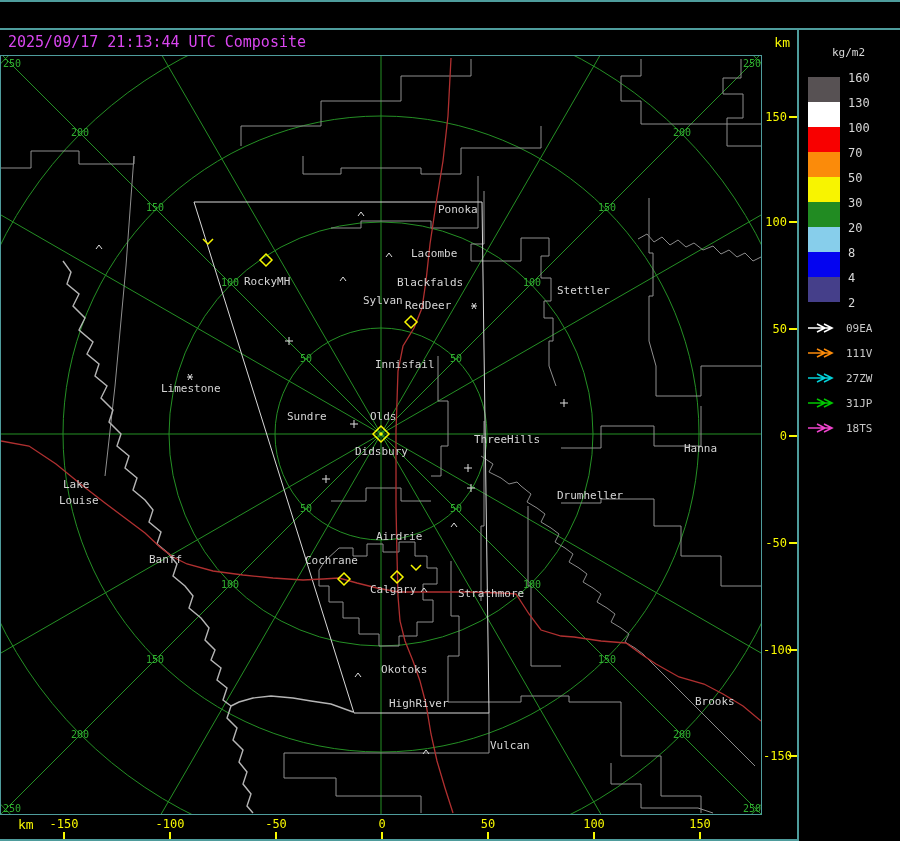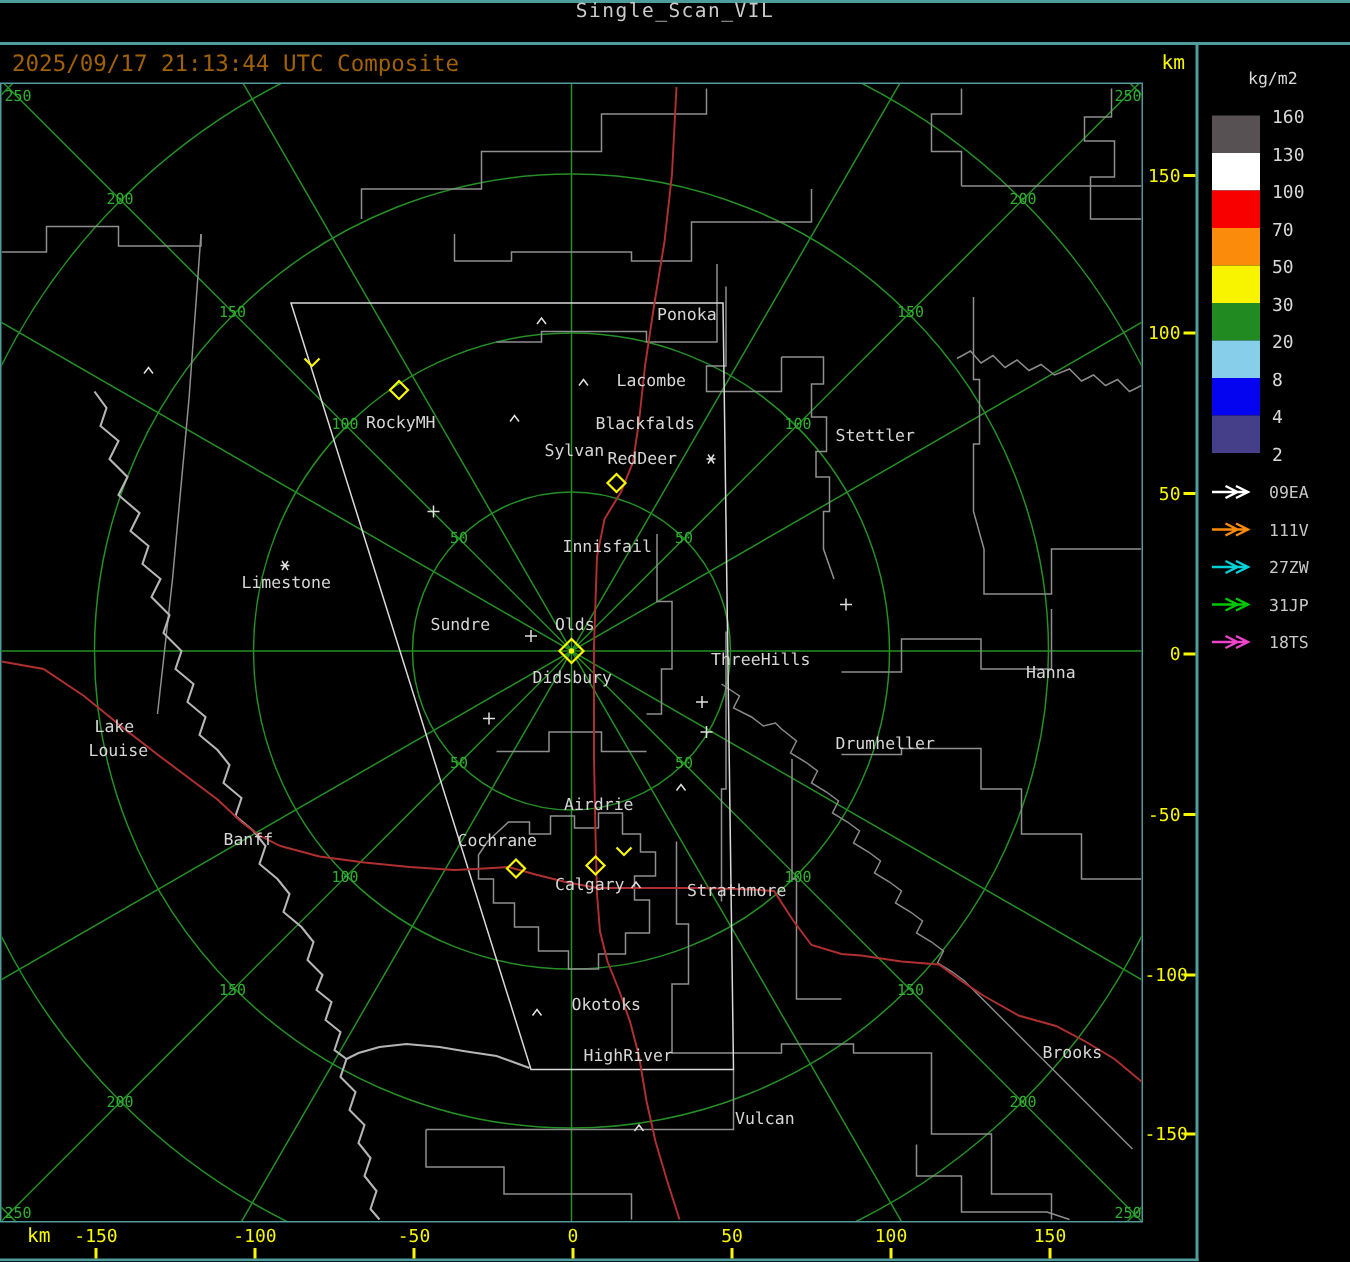--- a/index.html
+++ b/index.html
@@ -1,21 +1,21 @@
 <!DOCTYPE html>
 <html><head>
 <meta charset="utf-8">
 <style>
   html,body{margin:0;padding:0;background:#000;}
   #app{position:relative;width:900px;height:841px;background:#000;overflow:hidden;
        font-family:"DejaVu Sans Mono","Liberation Mono",monospace;}
   .teal{position:absolute;background:#4e9c9c;}
   #titlebar{position:absolute;left:0;top:5;width:900px;text-align:center;
             color:#cccccc;font-size:13px;letter-spacing:1px;}
-  #timestamp{position:absolute;left:8px;top:33px;color:#a16207;font-size:15px;white-space:pre;}
+  #timestamp{position:absolute;left:8px;top:33px;color:#d946ef;font-size:15px;white-space:pre;}
   #km-top{position:absolute;left:752px;top:35px;width:38px;text-align:right;color:#f8f800;font-size:13px;}
   #map{position:absolute;left:0;top:55px;width:762px;height:760px;border:1px solid #4e9c9c;
        box-sizing:border-box;background:#000;}
   #map svg{display:block;}
   .ring,.radial{stroke:#259025;stroke-width:1;fill:none;}
   .ringlab{fill:#2fae2f;font-size:10px;font-family:"DejaVu Sans Mono",monospace;text-anchor:middle;}
   .ringlab.start{text-anchor:start;} .ringlab.end{text-anchor:end;}
   .cty{stroke:#8f8f8f;stroke-width:1;fill:none;}
   .riv{stroke:#8a8a8a;stroke-width:1;fill:none;}
   .bcb{stroke:#b5b5b5;stroke-width:1.4;fill:none;}
@@ -37,21 +37,20 @@
   .cbunit{fill:#d8d8d8;font-size:11px;font-family:"DejaVu Sans Mono",monospace;}
   .trklab{fill:#c8c8c8;font-size:11px;font-family:"DejaVu Sans Mono",monospace;}
   .trk{stroke-width:1.6;fill:none;}
 </style>
 </head>
 <body>
 
 <div id="app">
 
   <div class="teal" style="left:0;top:0;width:900px;height:2px;"></div>
-  <div id="titlebar">Single_Scan_VIL</div>
   <div class="teal" style="left:0;top:28px;width:900px;height:2px;"></div>
 
   <div id="timestamp">2025/09/17 21:13:44 UTC Composite</div>
   <div id="km-top">km</div>
 
   <div class="teal" style="left:797px;top:28px;width:2px;height:813px;"></div>
   <div class="teal" style="left:0;top:839px;width:799px;height:2px;"></div>
 
   <div id="map">
     <svg width="760" height="758" viewBox="0 0 760 758">

